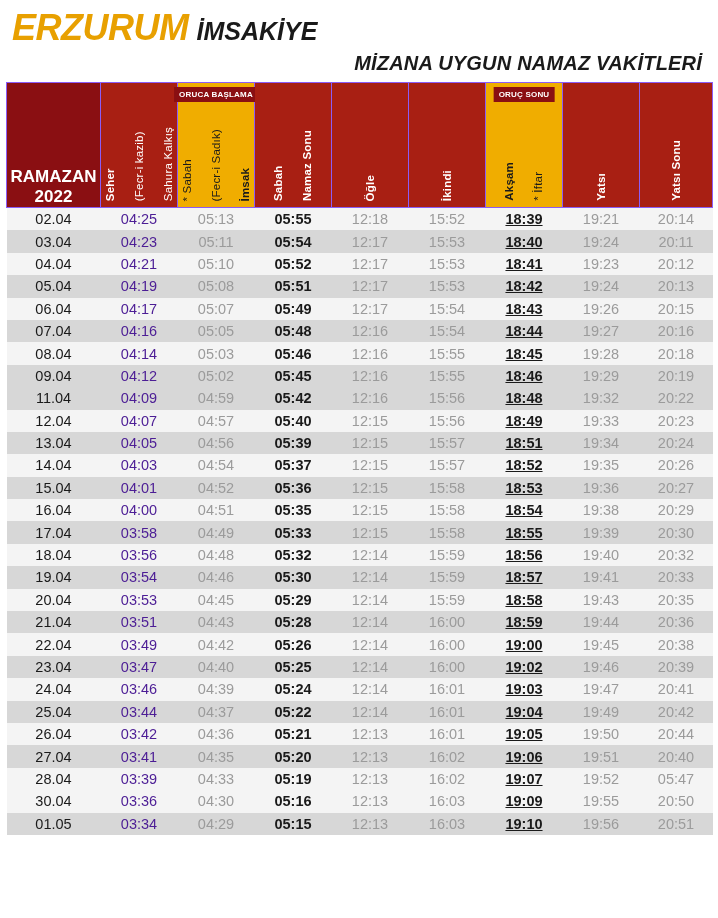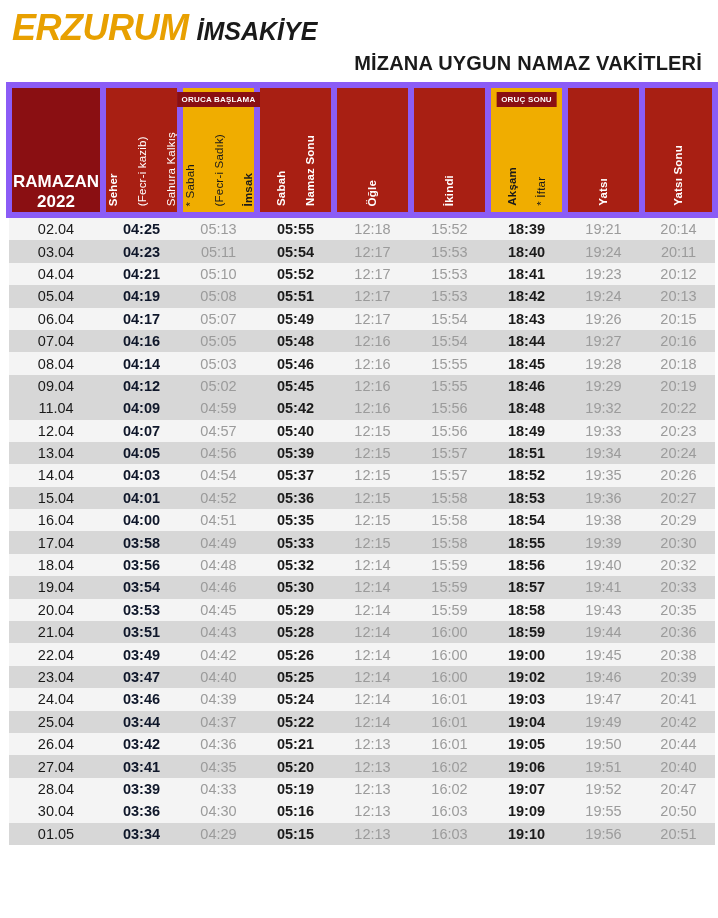--- a/index.html
+++ b/index.html
@@ -49,39 +49,40 @@
   .subtitle-line {
     text-align: right;
     margin-top: 6px;
     padding-right: 4px;
   }
   .subtitle {
     font-size: 20px;
     font-weight: bold;
     color: #1a1a1a;
     letter-spacing: 0.2px;
+    font-style: italic;
   }
 
   
   table.imsakiye {
     border-collapse: collapse;
     width: 706px;
     margin: 7px 6px 0 6px;
     table-layout: fixed;
   }
   table.imsakiye th, table.imsakiye td {
     padding: 0;
     margin: 0;
   }
 
   
   thead th {
     vertical-align: bottom;
     height: 122px;
-    border: 6px solid #8b5cf6;
+    border: 1px solid #8b5cf6;
   }
   th.ramazan-cell {
     background: #8a0f12;
     color: #ffffff;
     font-size: 17px;
     font-weight: bold;
     text-align: center;
     vertical-align: bottom;
     padding-bottom: 10px;
     width: 94px;
@@ -133,26 +134,26 @@
   tbody td {
     height: 22.4px;
     font-size: 14.5px;
     text-align: center;
     border: none;
   }
   tbody tr.odd td { background: #f4f4f4; }
   tbody tr.even td { background: #d7d7d7; }
 
   td.c-date   { color: #1a1a1a; font-weight: normal; }
-  td.c-seher  { color: #0f172a; font-weight: bold; }
+  td.c-seher  { color: #4c1d95; font-weight: normal; }
   td.c-sabah-imsak { color: #9b9b9b; font-weight: normal; }
   td.c-sabah-son { color: #1a1a1a; font-weight: bold; }
   td.c-ogle   { color: #9b9b9b; }
   td.c-ikindi { color: #9b9b9b; }
-  td.c-aksam  { color: #1a1a1a; font-weight: bold; }
+  td.c-aksam  { color: #1a1a1a; font-weight: bold; text-decoration: underline; }
   td.c-yatsi  { color: #9b9b9b; }
   td.c-yatsison { color: #9b9b9b; }
 </style>
 </head>
 <body>
 
 <div class="page">
 
   <div class="header">
     <div class="title-line">
@@ -515,21 +516,21 @@
         </tr>
         <tr class="odd">
           <td class="c-date">28.04</td>
           <td class="c-seher">03:39</td>
           <td class="c-sabah-imsak">04:33</td>
           <td class="c-sabah-son">05:19</td>
           <td class="c-ogle">12:13</td>
           <td class="c-ikindi">16:02</td>
           <td class="c-aksam">19:07</td>
           <td class="c-yatsi">19:52</td>
-          <td class="c-yatsison">20:47</td>
+          <td class="c-yatsison">05:47</td>
         </tr>
         <tr class="odd">
           <td class="c-date">30.04</td>
           <td class="c-seher">03:36</td>
           <td class="c-sabah-imsak">04:30</td>
           <td class="c-sabah-son">05:16</td>
           <td class="c-ogle">12:13</td>
           <td class="c-ikindi">16:03</td>
           <td class="c-aksam">19:09</td>
           <td class="c-yatsi">19:55</td>

